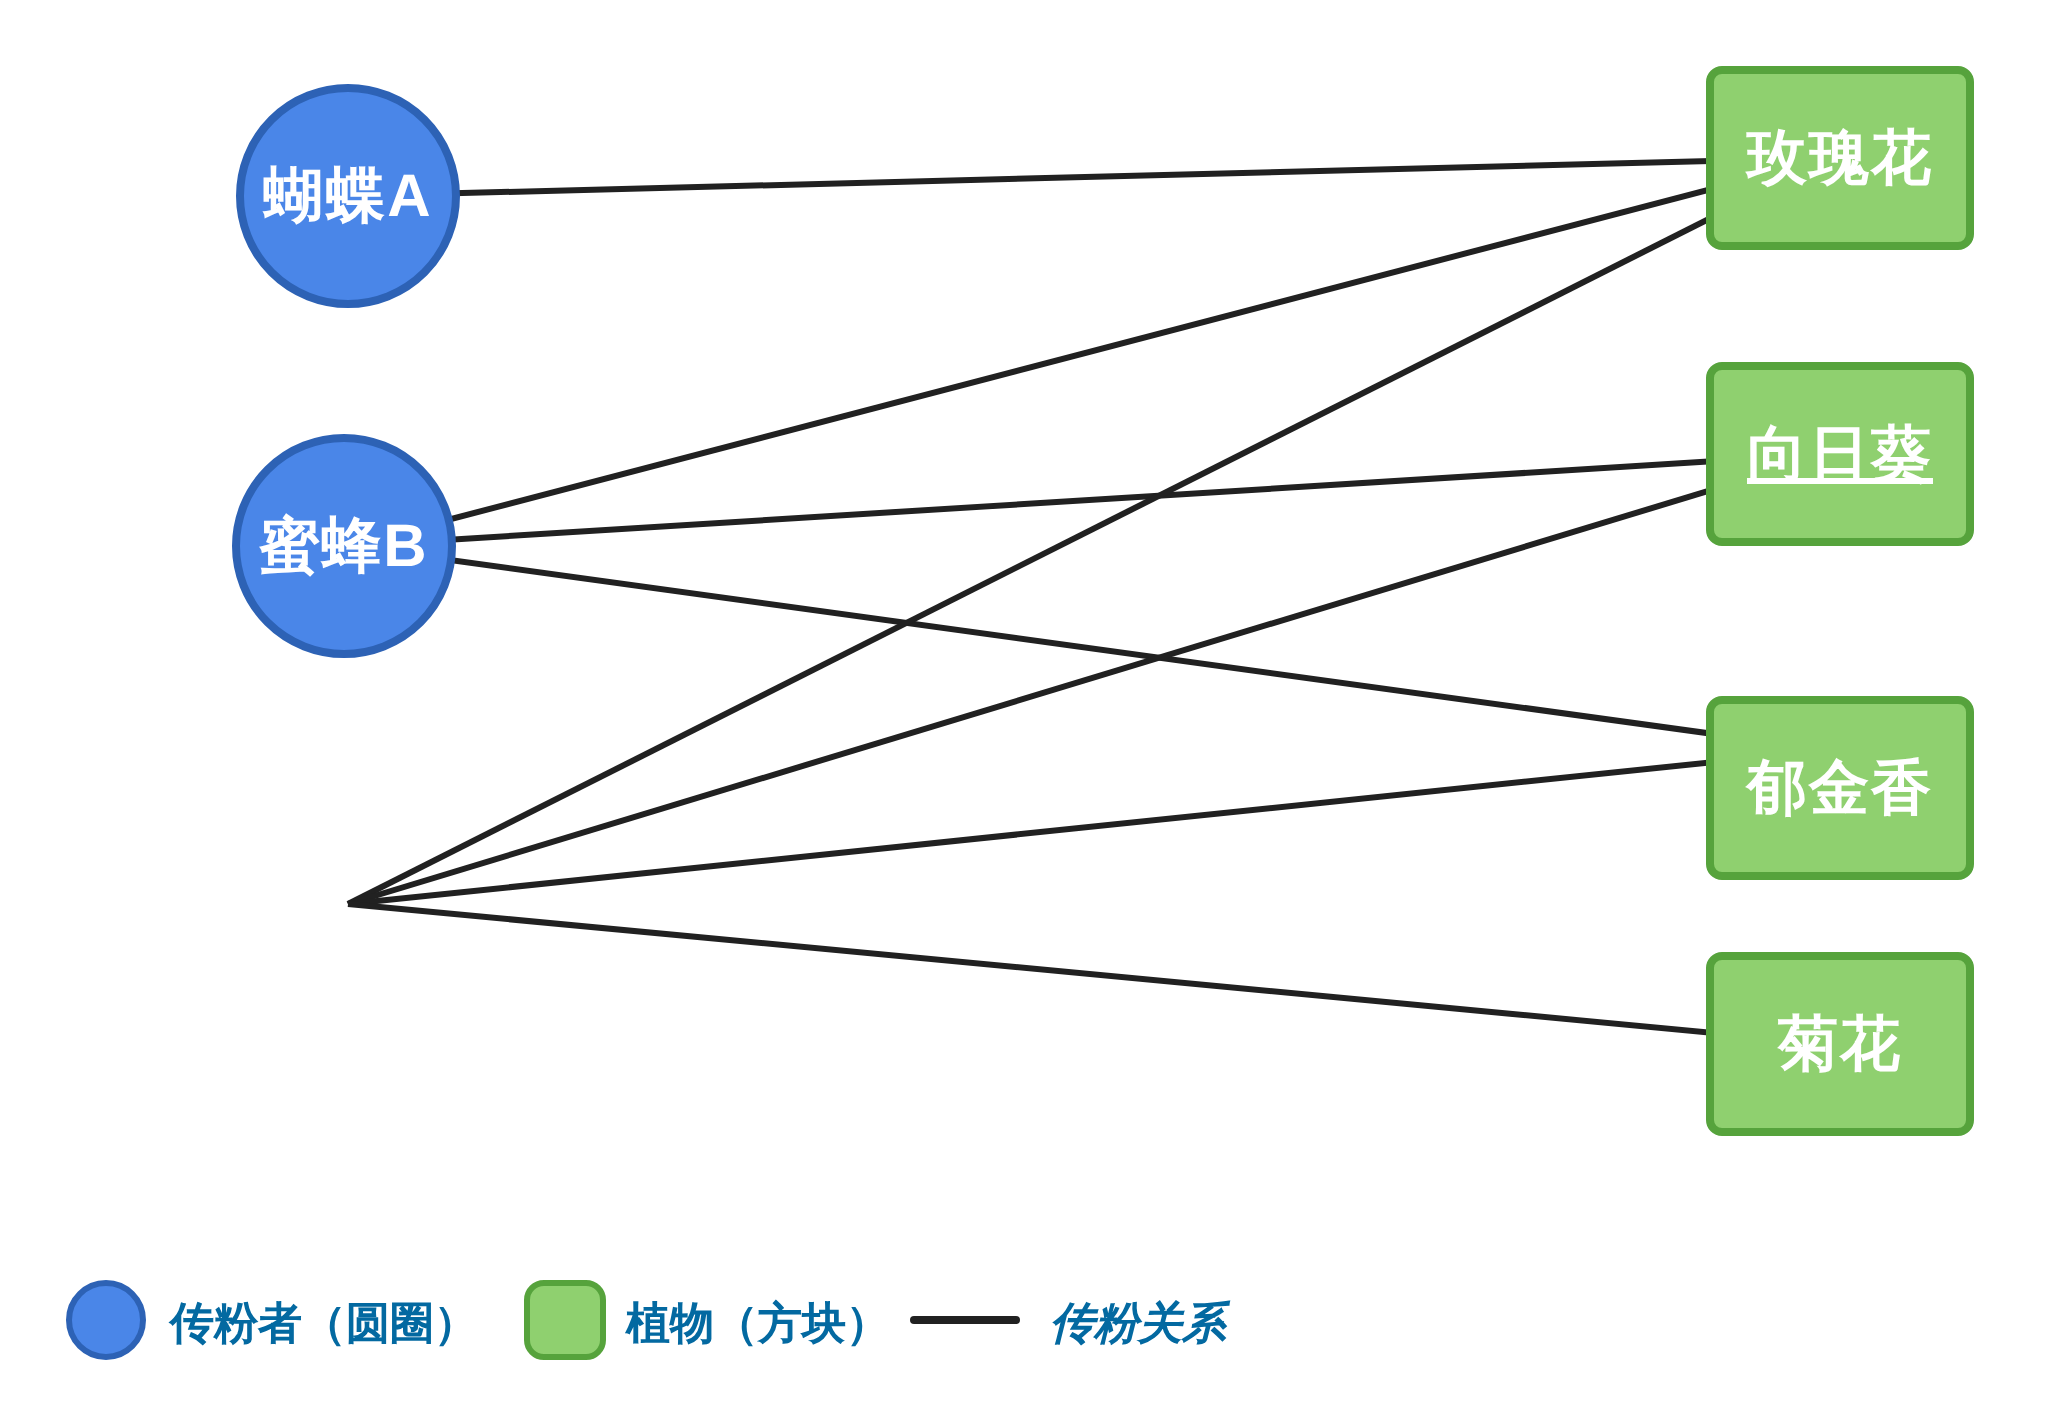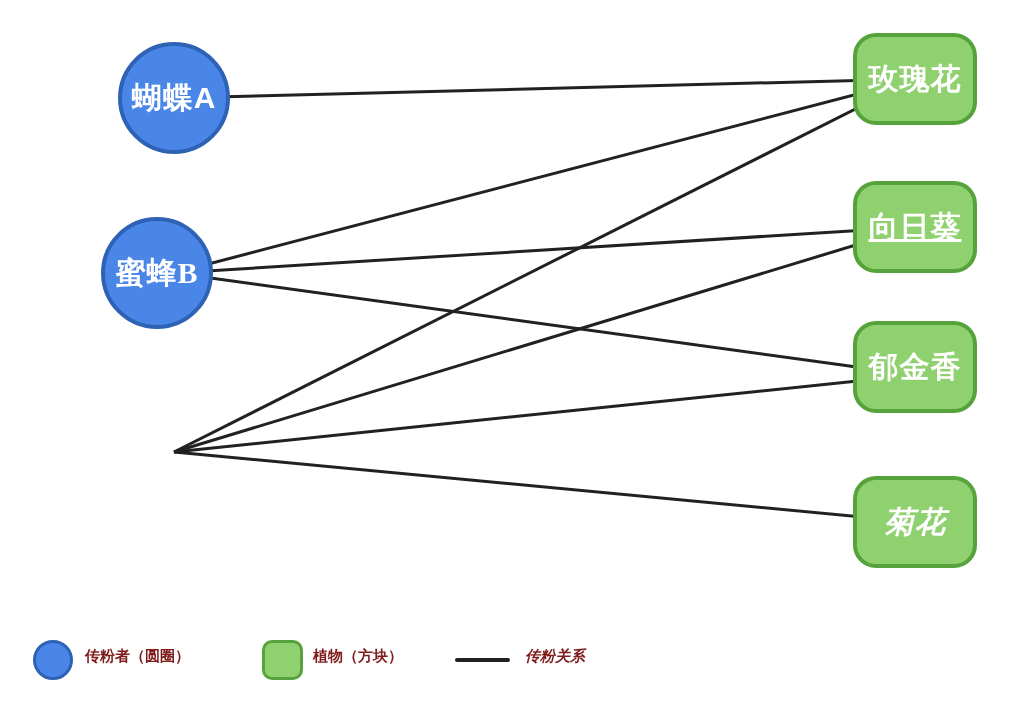--- a/index.html
+++ b/index.html
@@ -29,23 +29,23 @@
     white-space: nowrap;
   }
   .node.pollinator {
     width: 112px;
     height: 112px;
     border-radius: 50%;
     background: var(--pollinator_fill, #4a86e8);
     border: 4px solid var(--pollinator_border, #2d62b5);
   }
   .node.plant {
-    width: 124px;
+    width: 134px;
     height: 92px;
-    border-radius: 23px;
+    border-radius: 8px;
     background: var(--plant_fill, #8fd06f);
     border: 4px solid var(--plant_border, #56a33c);
   }
   .legend {
     position: absolute;
     left: 0; top: 632px;
     width: 1024px; height: 56px;
   }
   .legend-item { position: absolute; }
   .legend-swatch-circle {
@@ -65,23 +65,23 @@
     border: 3px solid var(--plant_border, #56a33c);
   }
   .legend-line {
     left: 455px; top: 26px;
     width: 55px; height: 4px;
     background: var(--edge, #212121);
     border-radius: 2px;
   }
   .legend-label {
     top: 15px;
-    font-size: 15px;
+    font-size: 22px;
     font-weight: 600;
-    color: #7f1d1d;
+    color: #0369a1;
     white-space: nowrap;
   }
   .legend-label.l1 { left: 85px; }
   .legend-label.l2 { left: 313px; }
   .legend-label.l3 { left: 525px; font-style: italic; }
 </style>
 </head>
 <body>
 
 <div class="canvas">
@@ -93,34 +93,34 @@
       <line x1="174" y1="273" x2="915" y2="375" stroke="#212121" stroke-width="3"></line>
       <line x1="174" y1="452" x2="915" y2="79" stroke="#212121" stroke-width="3"></line>
       <line x1="174" y1="452" x2="915" y2="227" stroke="#212121" stroke-width="3"></line>
       <line x1="174" y1="452" x2="915" y2="375" stroke="#212121" stroke-width="3"></line>
       <line x1="174" y1="452" x2="915" y2="522" stroke="#212121" stroke-width="3"></line>
     </svg>
 
   <div class="node pollinator" style="left:118px; top:42px;">
     <span>蝴蝶A</span>
   </div>
-  <div class="node pollinator" style="left:101px; top:217px;font-family:Liberation Serif, serif;">
+  <div class="node pollinator" style="left:116px; top:217px;">
     <span>蜜蜂B</span>
   </div>
 
   <div class="node plant" style="left:853px; top:33px;">
     <span>玫瑰花</span>
   </div>
   <div class="node plant" style="left:853px; top:181px;text-decoration:underline;">
     <span>向日葵</span>
   </div>
-  <div class="node plant" style="left:853px; top:321px;">
+  <div class="node plant" style="left:853px; top:348px;">
     <span>郁金香</span>
   </div>
-  <div class="node plant" style="left:853px; top:476px;font-style:italic;">
+  <div class="node plant" style="left:853px; top:476px;">
     <span>菊花</span>
   </div>
 
   <div class="legend">
     <div class="legend-item legend-swatch-circle"></div>
     <div class="legend-item legend-label l1">传粉者（圆圈）</div>
     <div class="legend-item legend-swatch-square"></div>
     <div class="legend-item legend-label l2">植物（方块）</div>
     <div class="legend-item legend-line"></div>
     <div class="legend-item legend-label l3">传粉关系</div>

